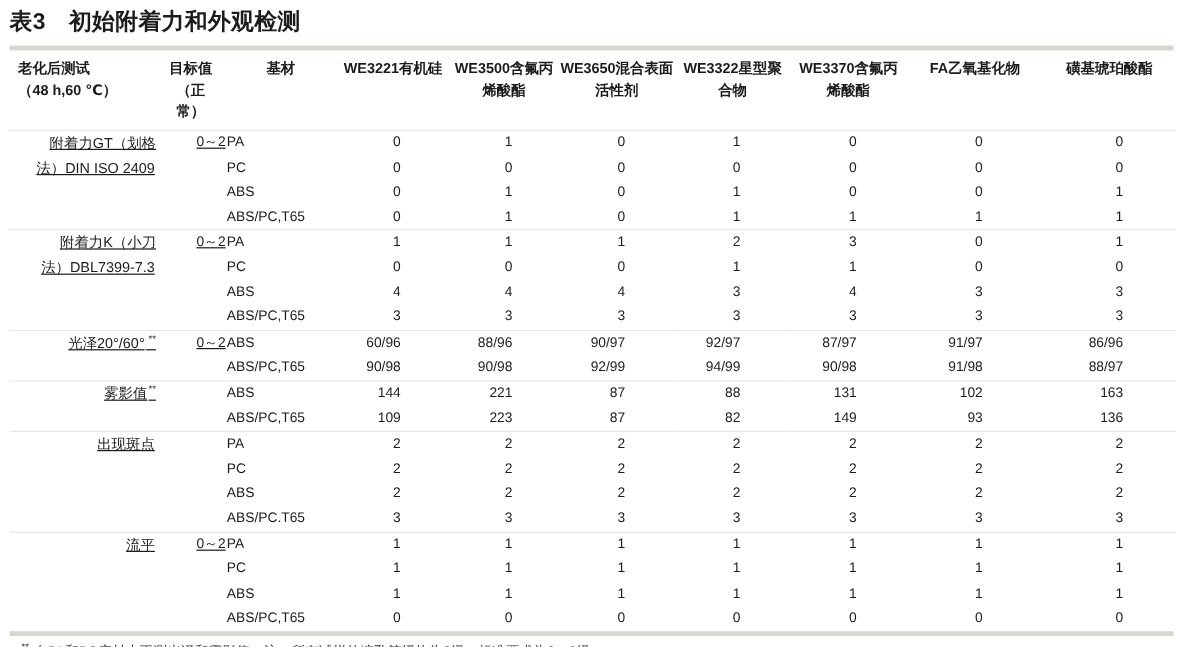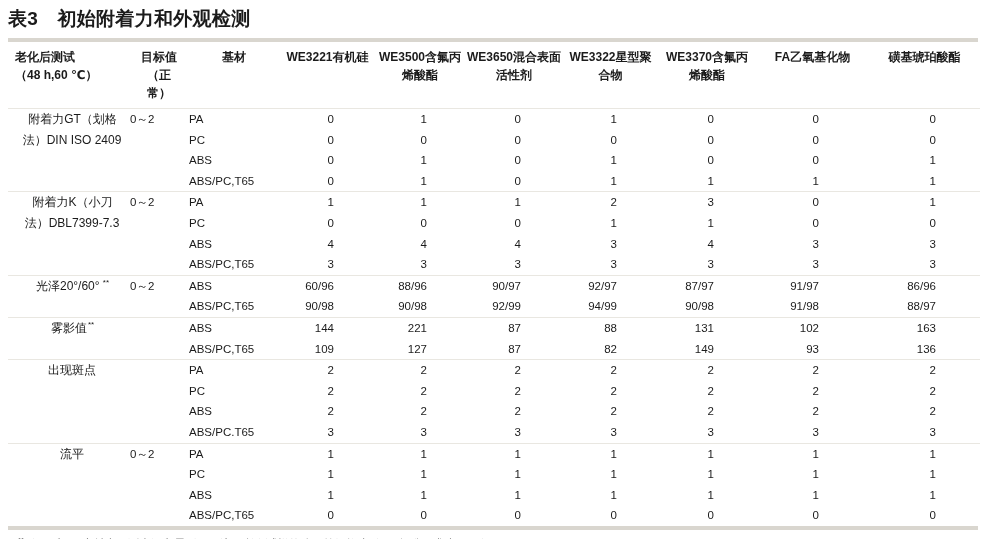--- a/index.html
+++ b/index.html
@@ -25,24 +25,24 @@
     padding:6px 0 6px 0; line-height:18px; white-space:pre-line;
     border-bottom:1px solid #e9e7e1;
   }
   thead th.h-test { text-align:left; padding-left:7px; }
   tbody td {
     font-size:11.5px; height:20.6px; line-height:20.6px;
     vertical-align:top; padding:0;
   }
   tr.group-start td { border-top:1px solid #e9e7e1; }
   td.cell-test {
-    font-size:12px; text-align:center; padding-left:7px;
-    white-space:pre-line; line-height:20.6px;
-  }
-  td.cell-target { text-align:left; }
+    font-size:12px; text-align:right; padding-left:7px;
+    white-space:pre-line; line-height:20.6px;text-decoration:underline;
+  }
+  td.cell-target { text-align:right;text-decoration:underline; }
   td.cell-substrate { text-align:left; padding-left:1px; }
   td.cell-num { text-align:right; }
   td.n1 { padding-right:41px; }
   td.n2 { padding-right:38px; }
   td.n3 { padding-right:42px; }
   td.n4 { padding-right:41px; }
   td.n5 { padding-right:42px; }
   td.n6 { padding-right:50px; }
   td.n7 { padding-right:44px; }
   sup.marker { font-size:8px; vertical-align:super; margin-left:1px; line-height:0; }
@@ -210,21 +210,21 @@
     <td class="cell-num n2">221</td>
     <td class="cell-num n3">87</td>
     <td class="cell-num n4">88</td>
     <td class="cell-num n5">131</td>
     <td class="cell-num n6">102</td>
     <td class="cell-num n7">163</td>
   </tr>
         <tr>
     <td class="cell-substrate">ABS/PC,T65</td>
     <td class="cell-num n1">109</td>
-    <td class="cell-num n2">127</td>
+    <td class="cell-num n2">223</td>
     <td class="cell-num n3">87</td>
     <td class="cell-num n4">82</td>
     <td class="cell-num n5">149</td>
     <td class="cell-num n6">93</td>
     <td class="cell-num n7">136</td>
   </tr>
         <tr class="group-start">
           <td class="cell-test" rowspan="4"><span>出现斑点</span><sup class="marker"></sup></td>
           <td class="cell-target" rowspan="4"></td>
     <td class="cell-substrate">PA</td>

